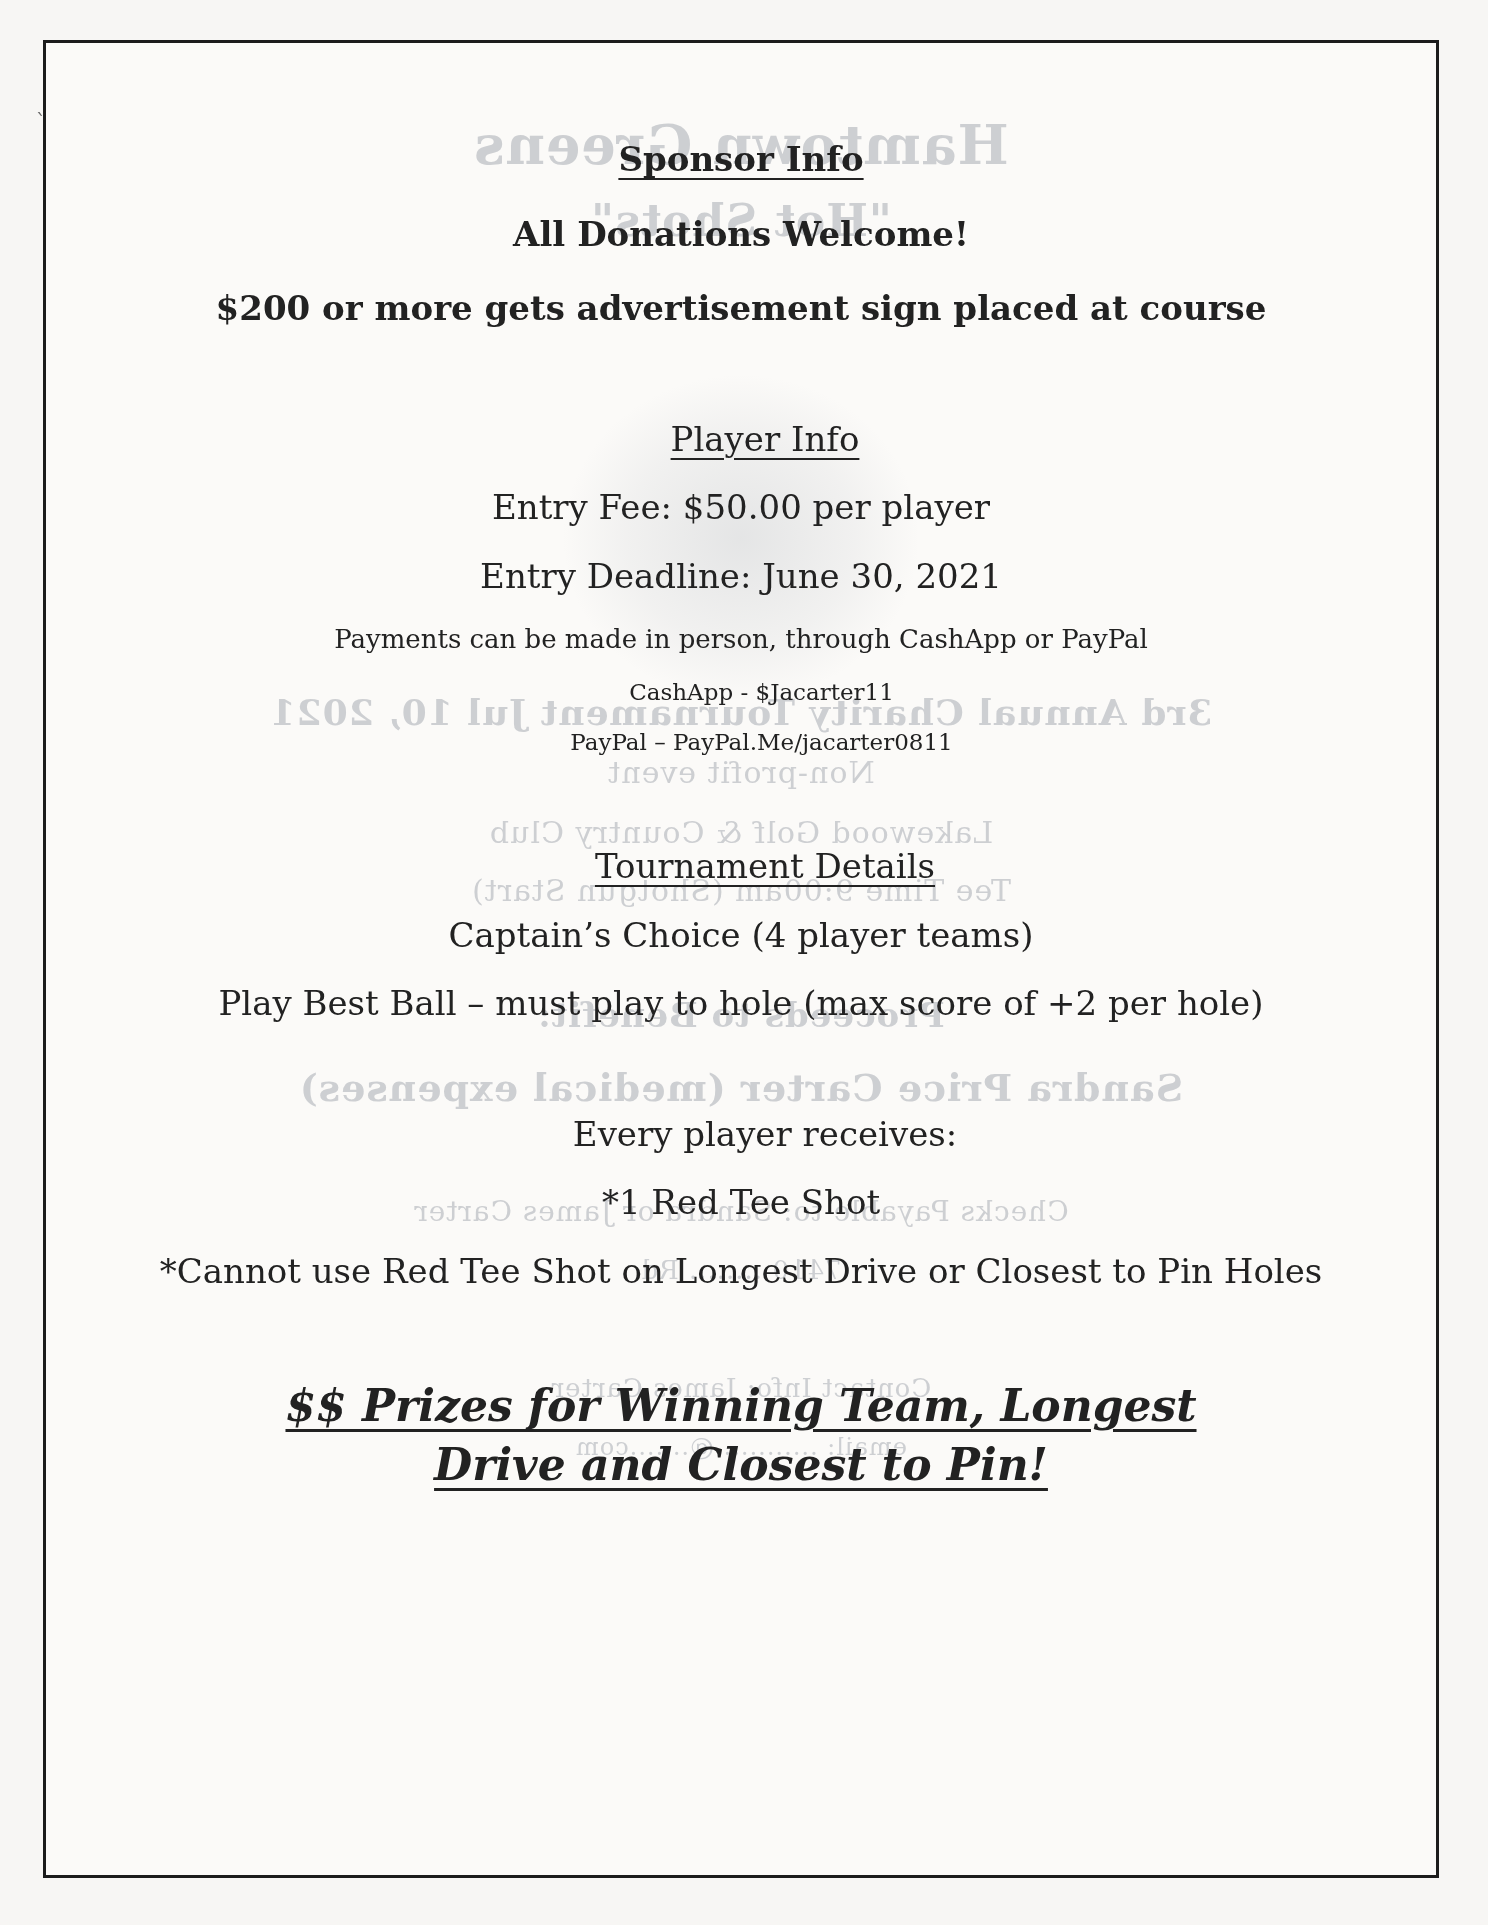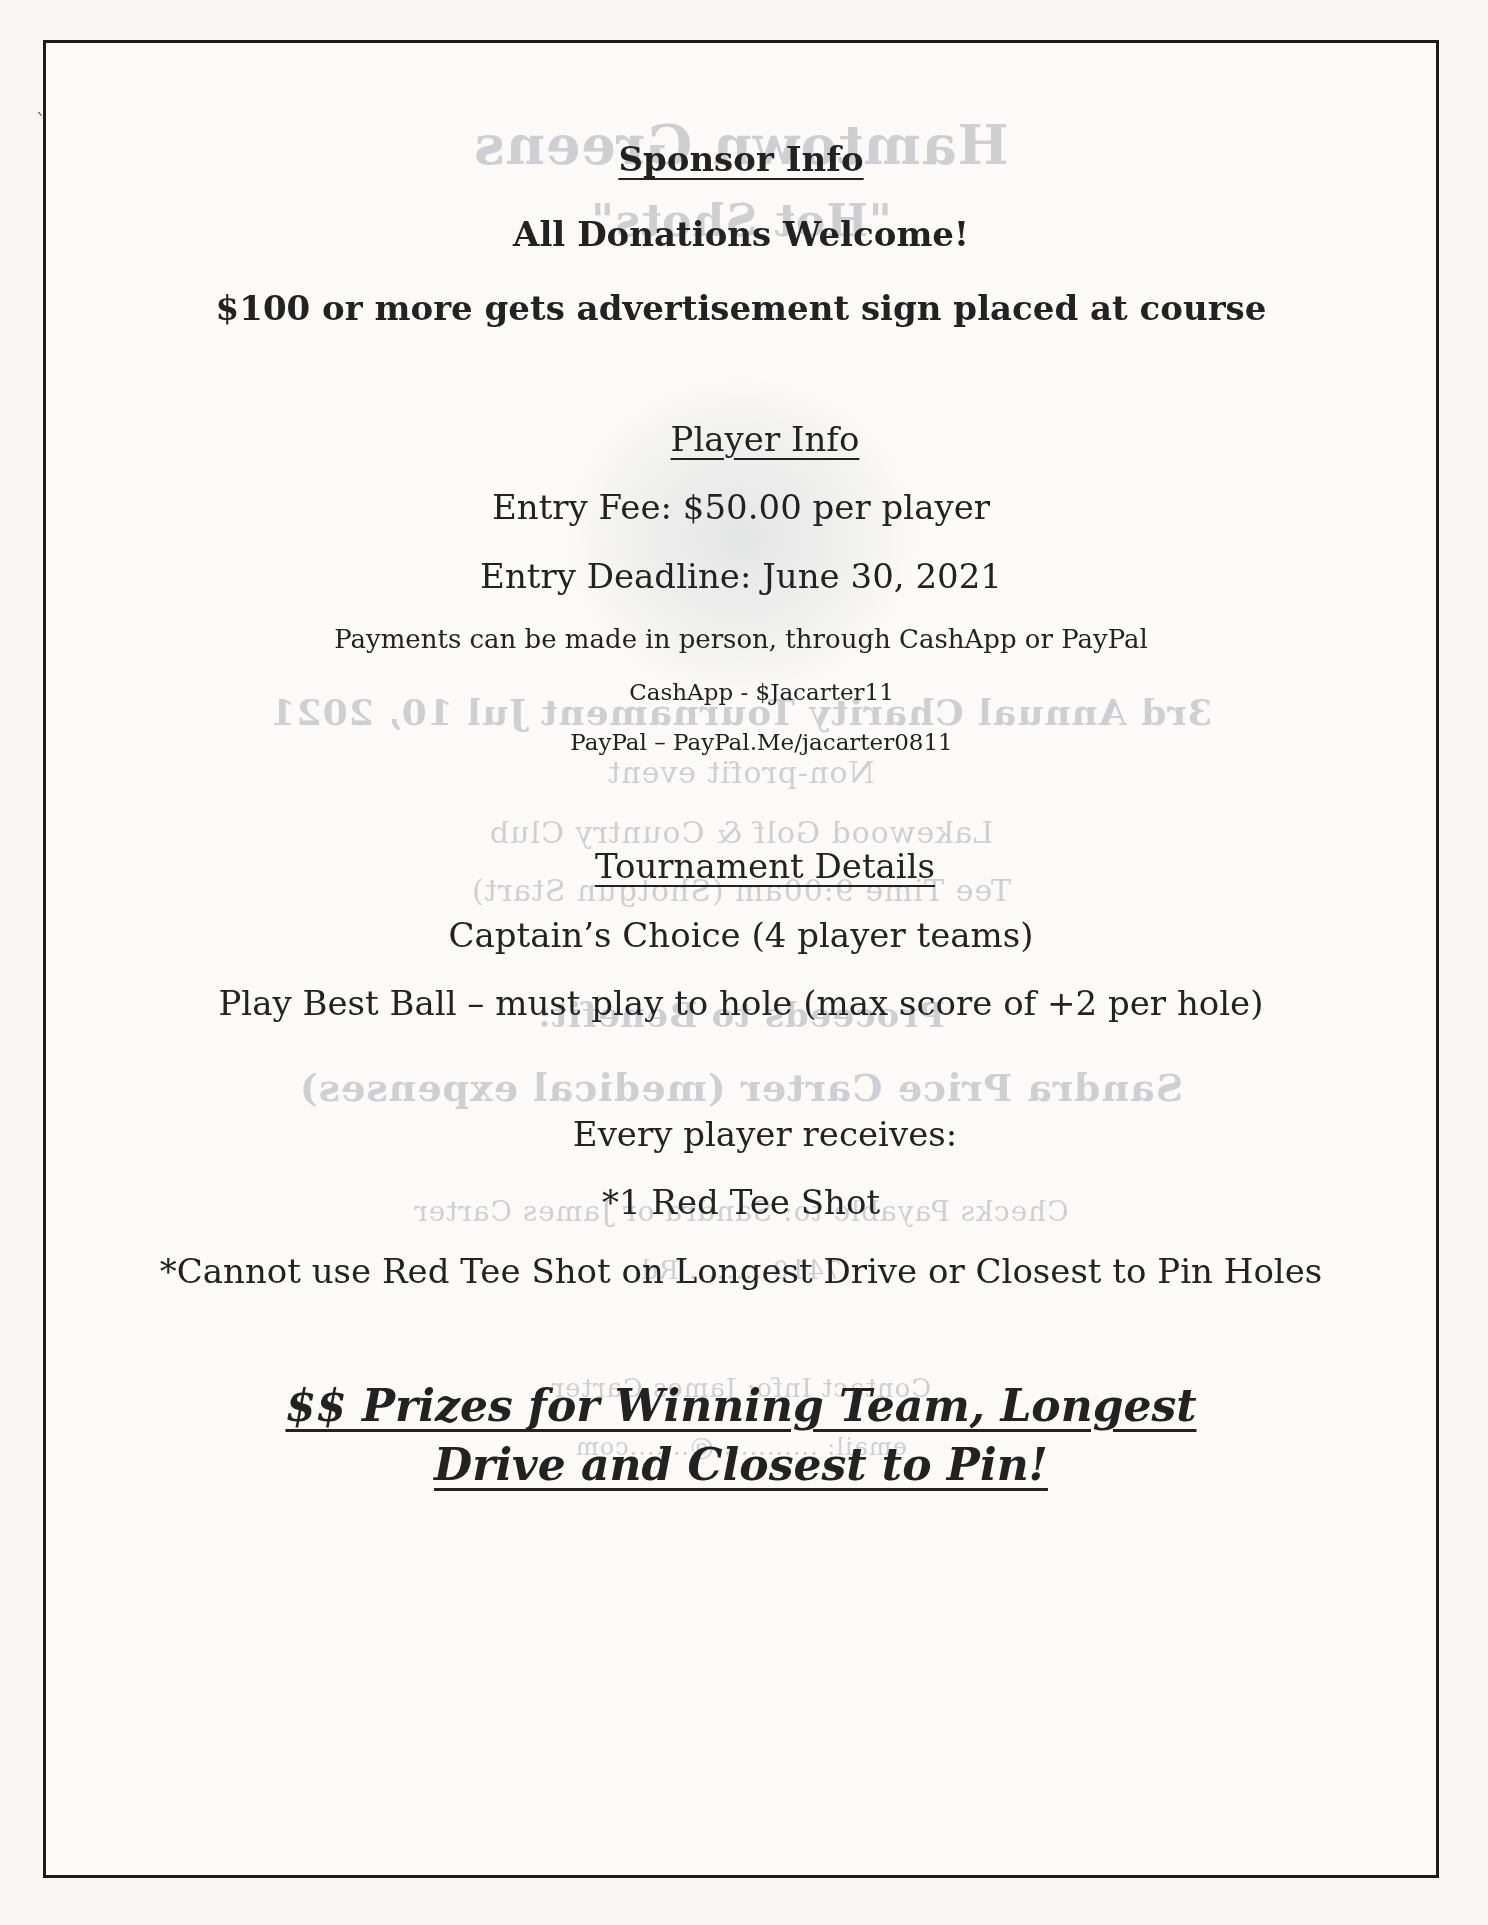--- a/index.html
+++ b/index.html
@@ -100,21 +100,21 @@
       <div class="ghost-line" style="top: 1330px; font-size: 26px; font-weight: normal;">Contact Info: James Carter</div>
       <div class="ghost-line" style="top: 1390px; font-size: 24px; font-weight: normal;">email: ............@.......com</div>
     </div>
 
   <div class="content">
 
     <div class="line bold underline">Sponsor Info</div>
 
     <div class="line bold mt-md">All Donations Welcome!</div>
 
-    <div class="line bold mt-md">$100 or more gets advertisement sign placed at course</div>
+    <div class="line bold mt-md">$200 or more gets advertisement sign placed at course</div>
 
     <div class="line underline mt-title">Player Info</div>
 
     <div class="line mt-sm">Entry Fee:  $50.00 per player</div>
 
     <div class="line mt-sm">Entry Deadline:  June 30, 2021</div>
 
     <div class="line small mt-pay">Payments can be made in person, through CashApp or PayPal</div>
 
     <div class="line xsmall mt-tight">CashApp - $Jacarter11</div>

